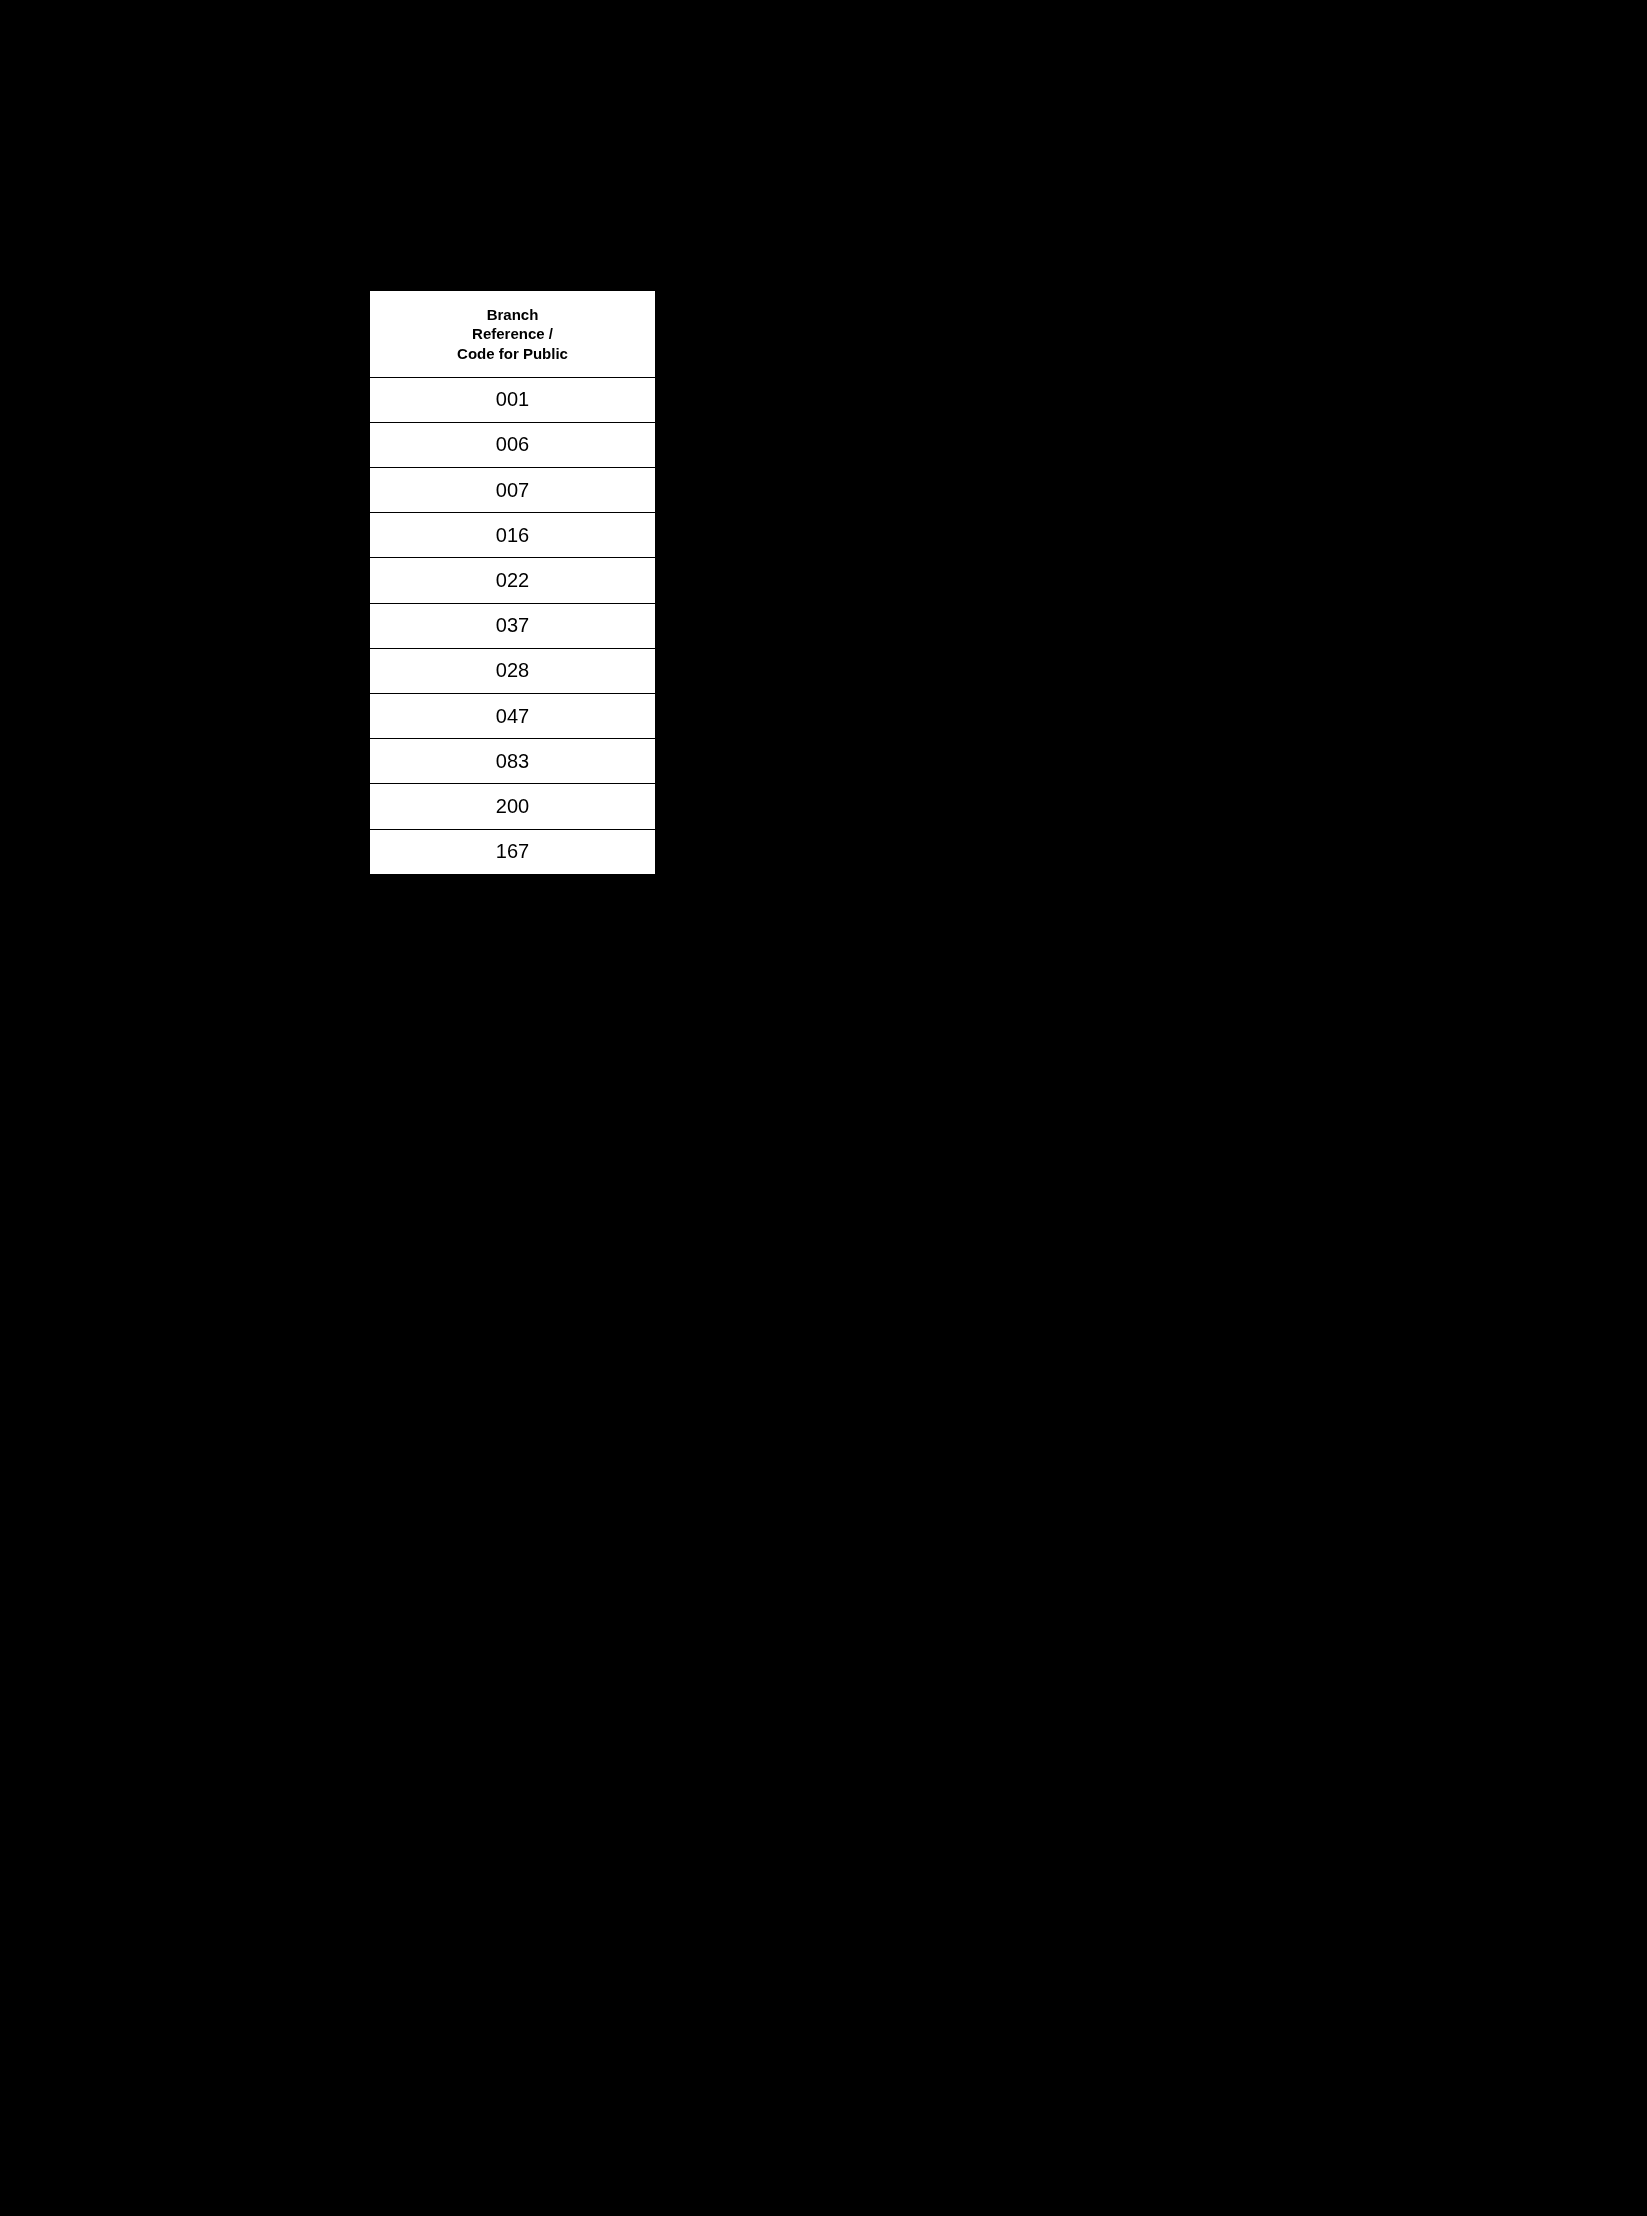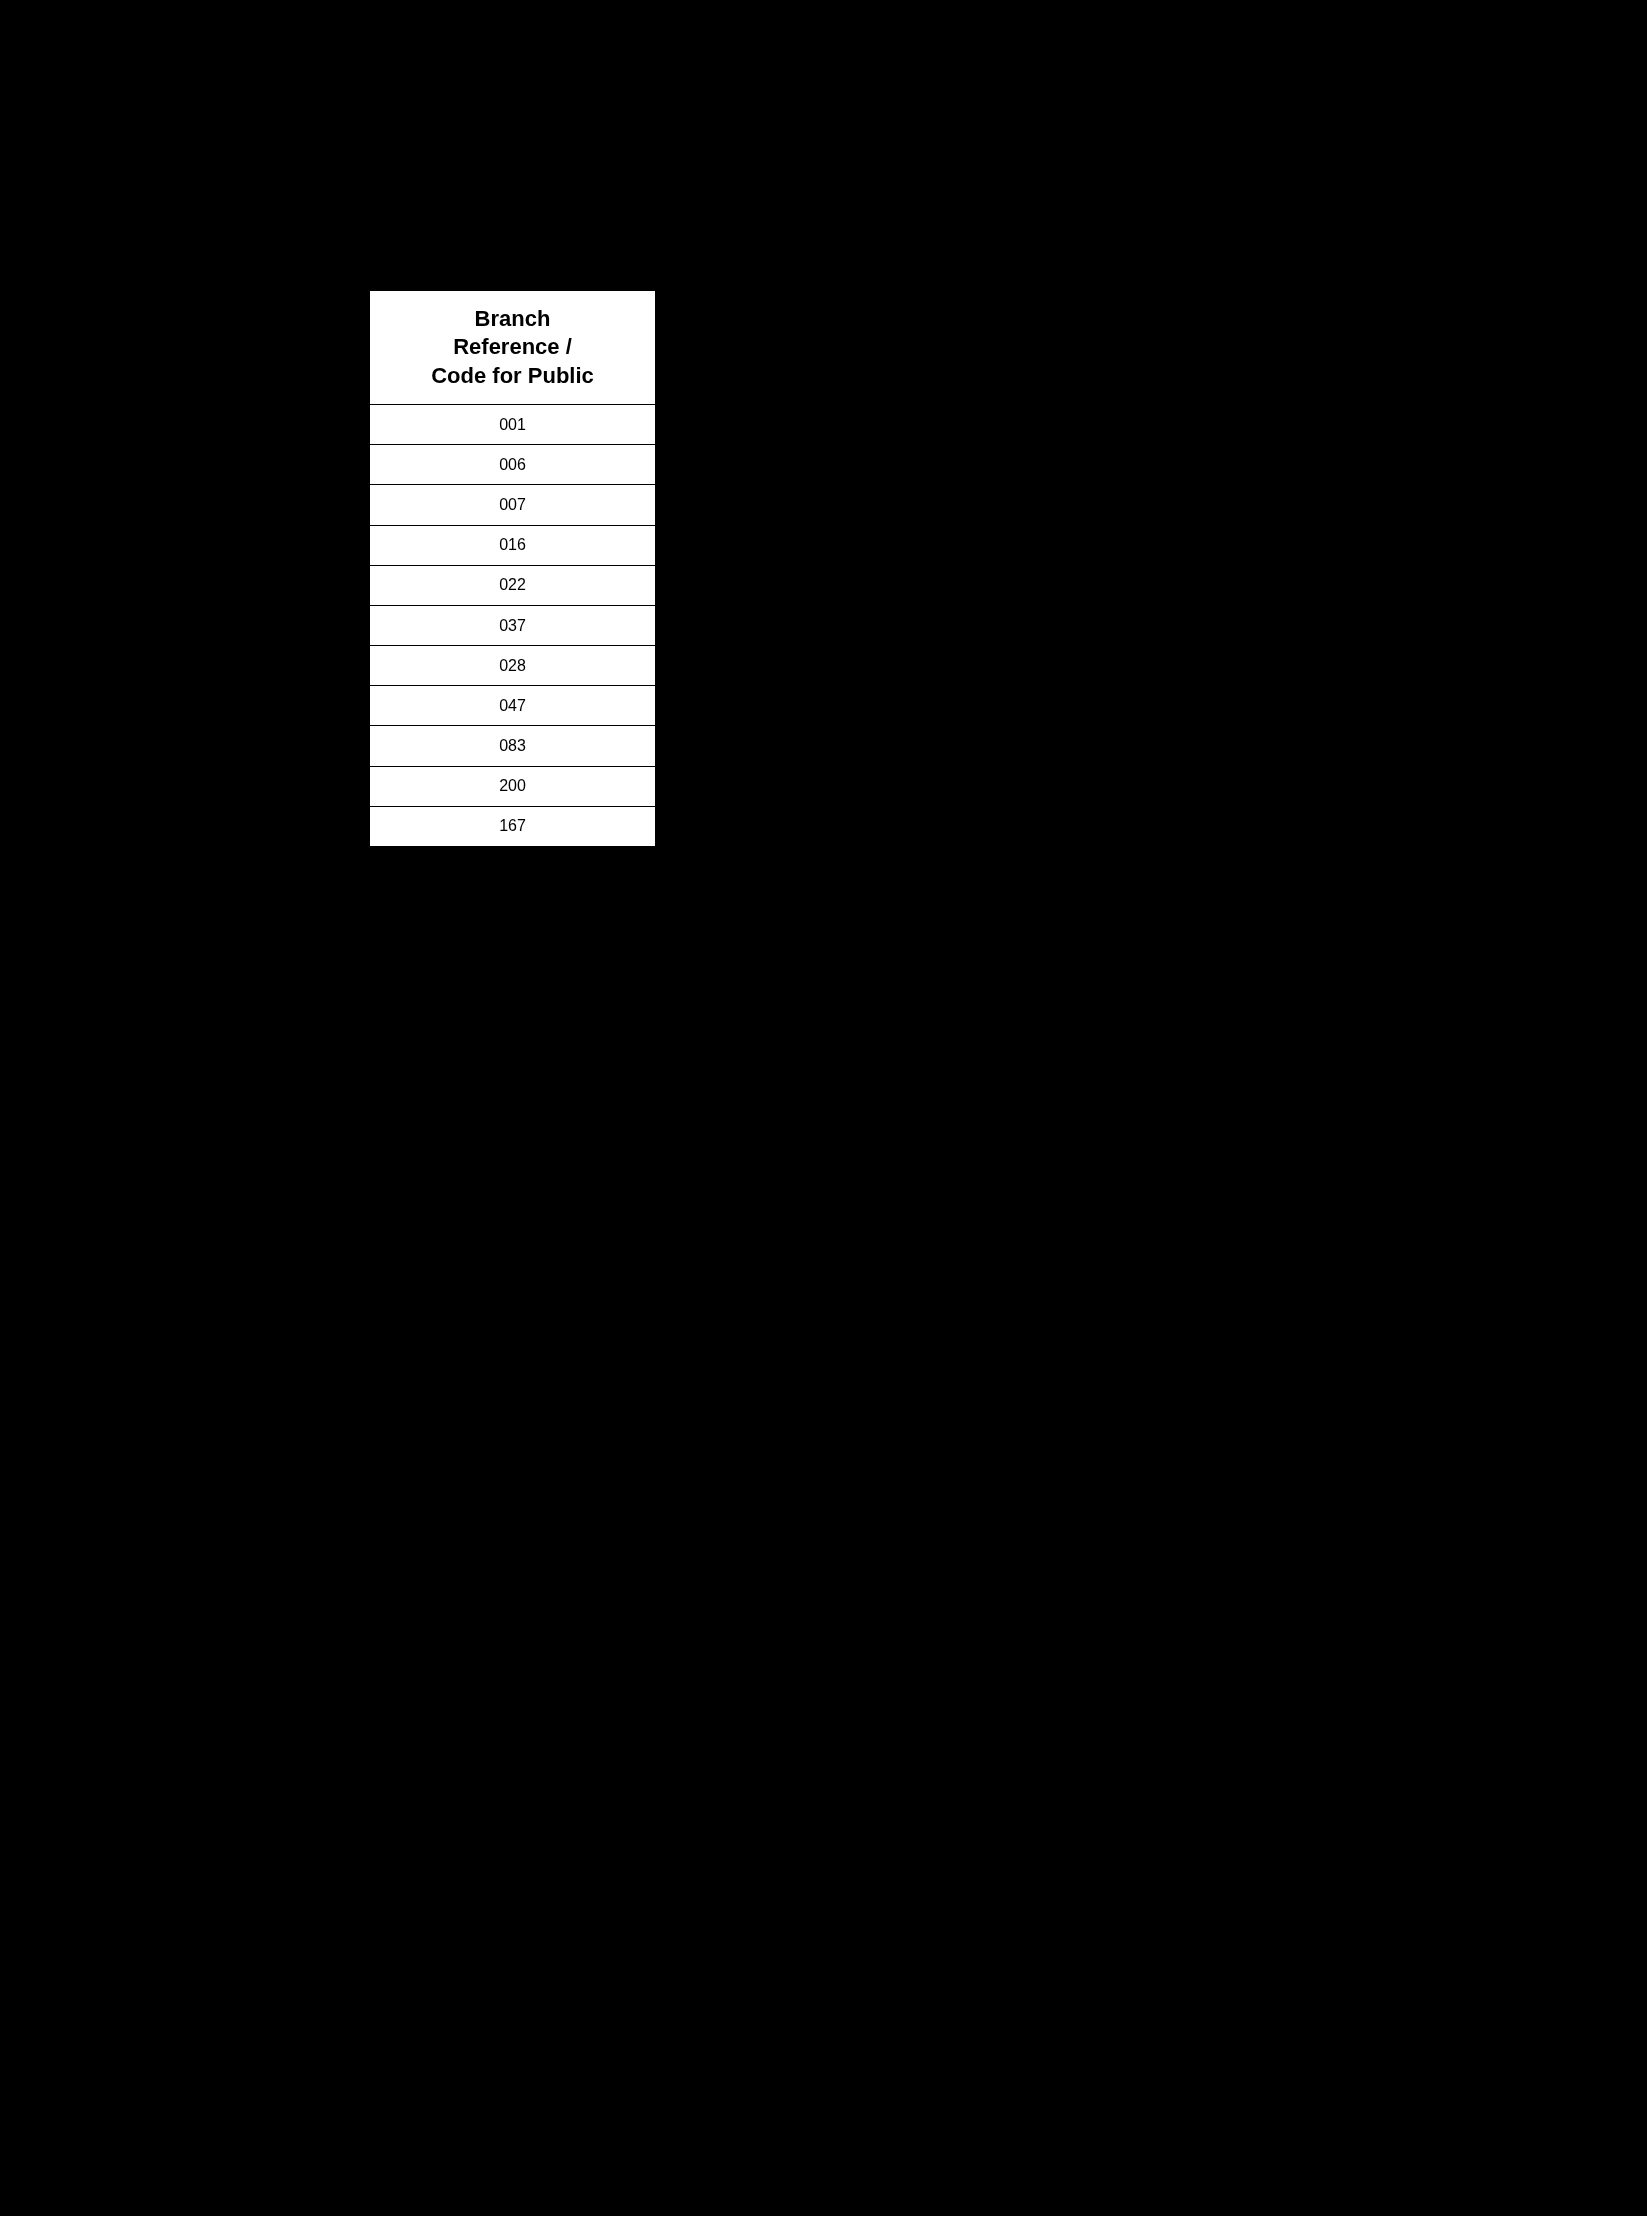--- a/index.html
+++ b/index.html
@@ -25,30 +25,30 @@
       border: 1.5px solid #000000;
     }
 
     table {
       width: 100%;
       border-collapse: collapse;
     }
 
     th {
       font-weight: bold;
-      font-size: 22px;
+      font-size: 15px;
       line-height: 1.3;
       text-align: center;
       padding: 13.6px 7.6px;
       border-bottom: 1.5px solid #000000;
       background-color: #ffffff;
     }
 
     td {
-      font-size: 16px;
+      font-size: 20px;
       text-align: center;
       padding: 10.6px 7.6px;
       border-bottom: 0.8px solid #000000;
       background-color: #ffffff;
     }
 
     tr:last-child td {
       border-bottom: none;
     }
   </style>

